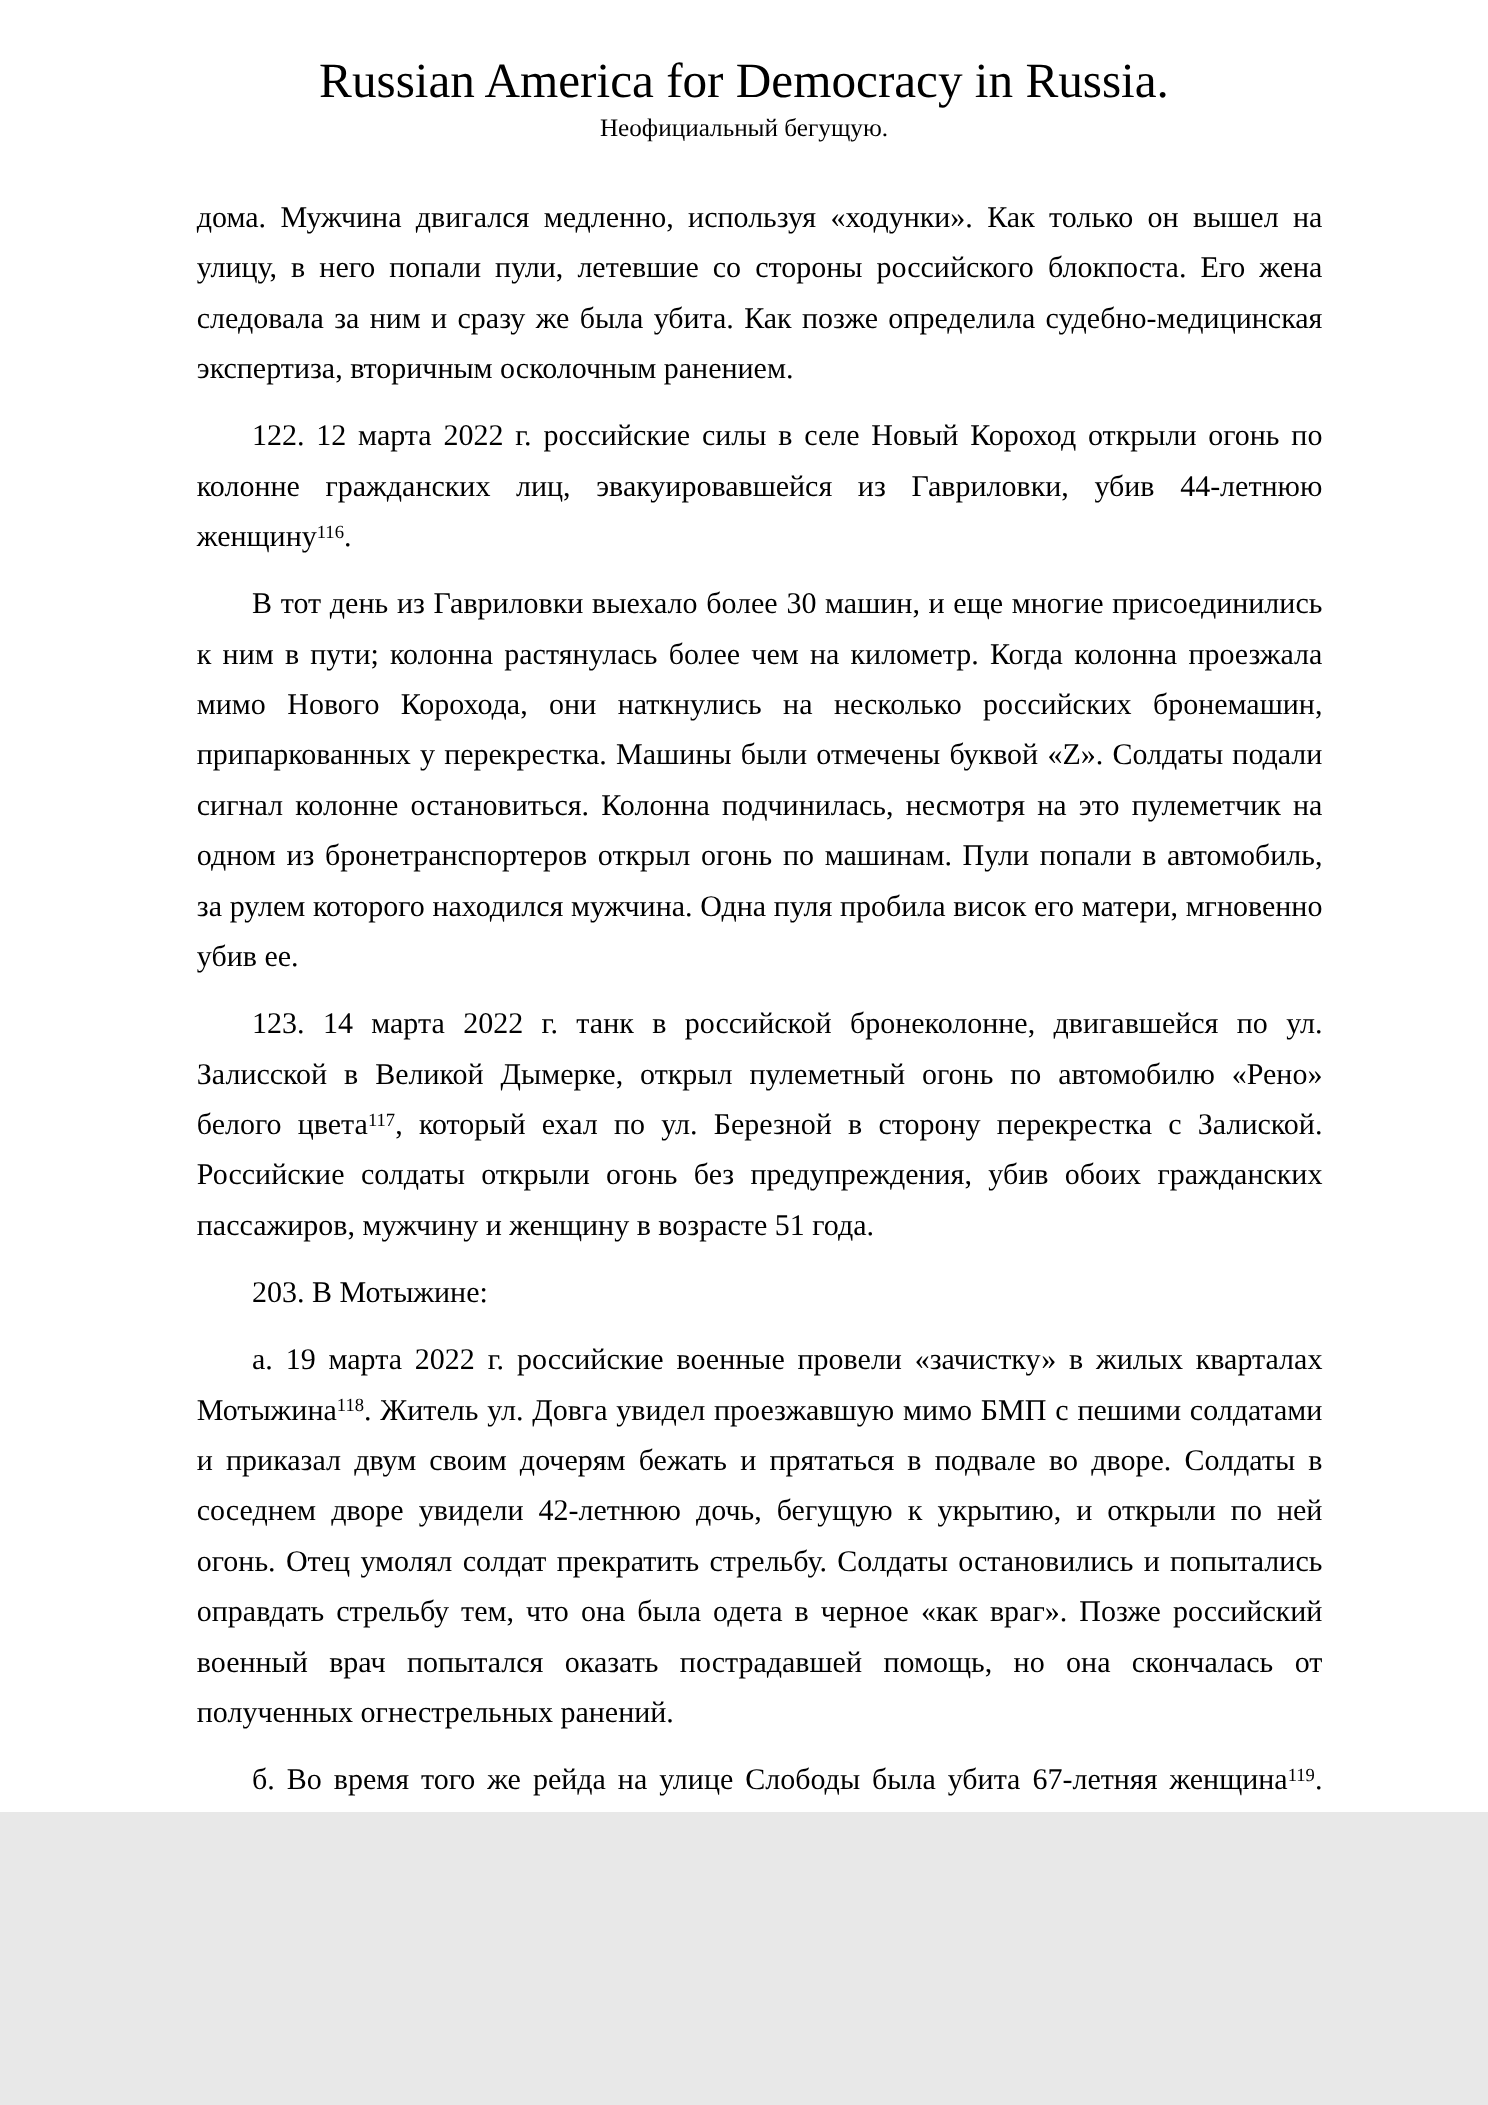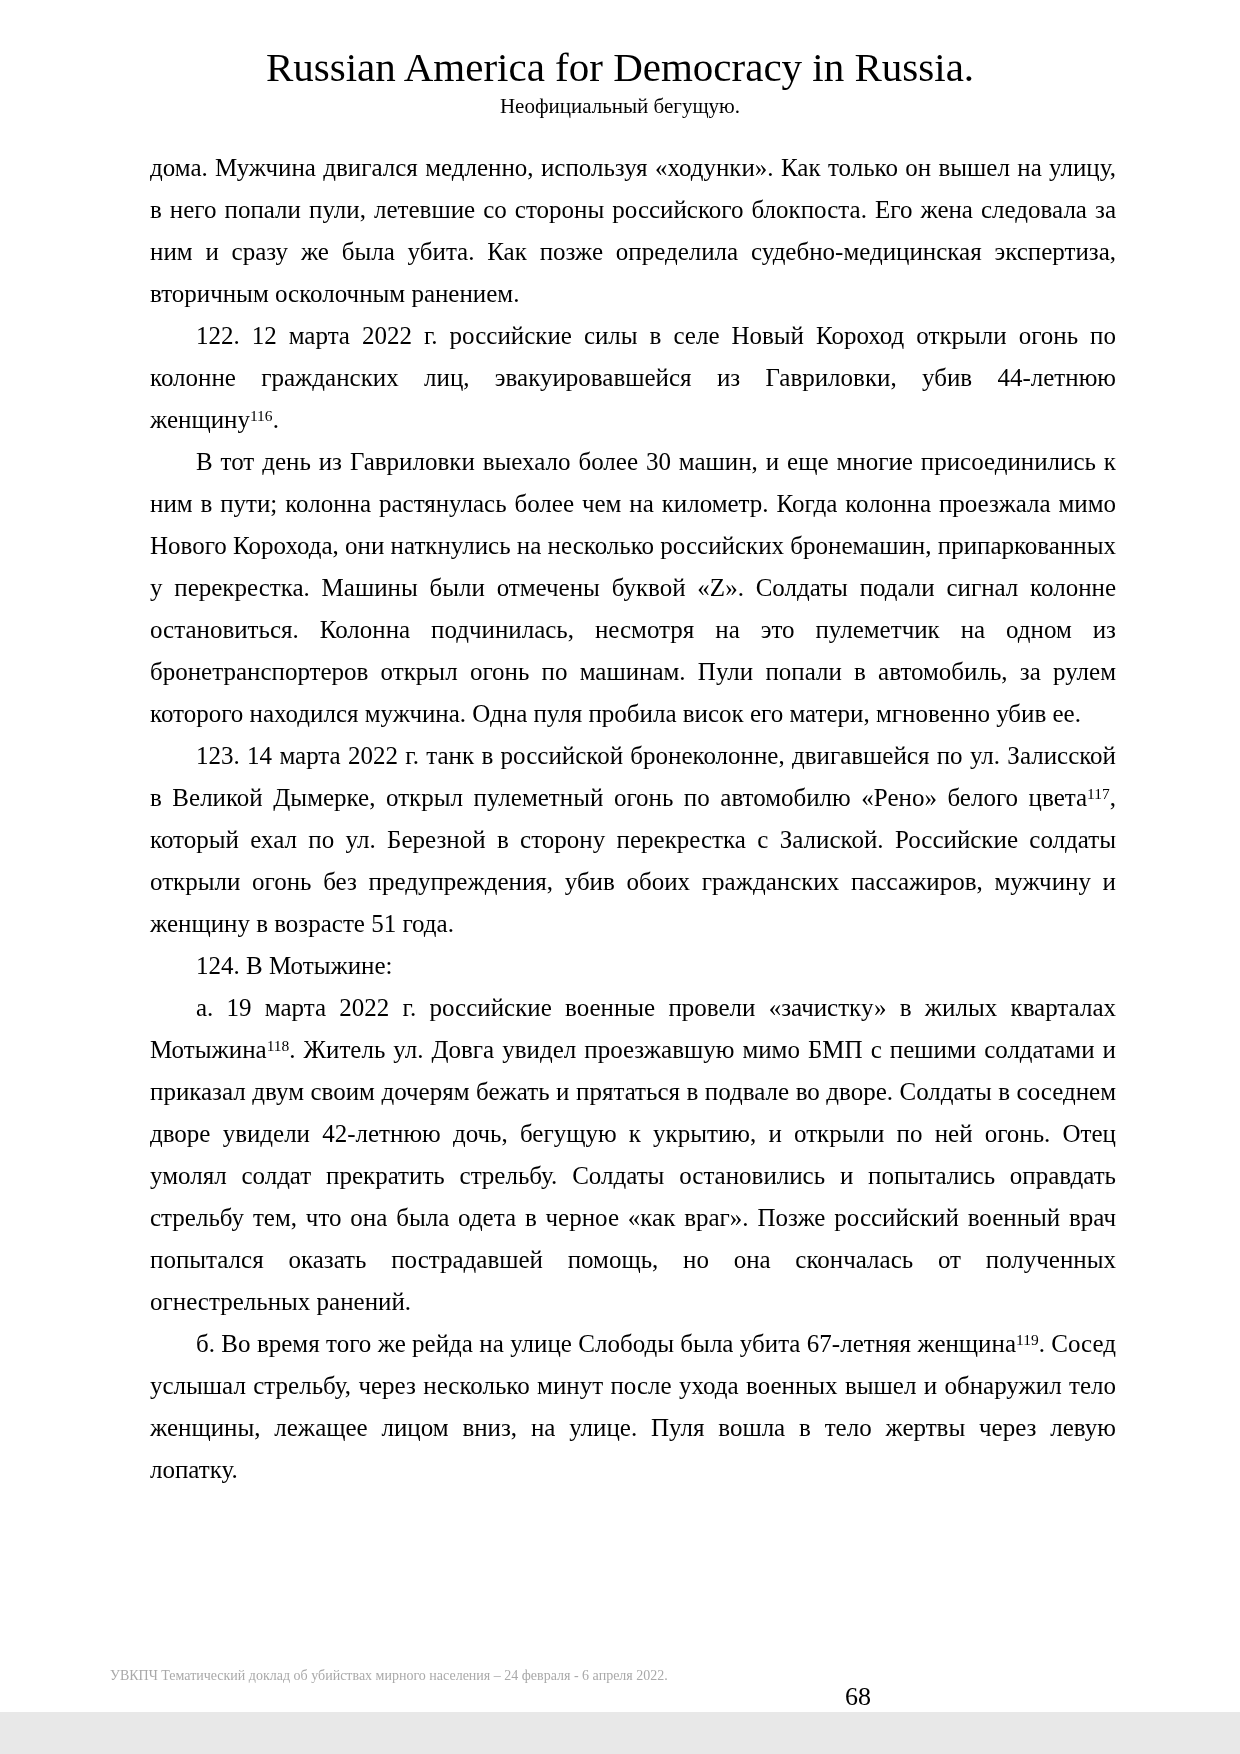--- a/index.html
+++ b/index.html
@@ -3,21 +3,21 @@
 <meta charset="utf-8">
 <style>
   html, body {
     margin: 0;
     padding: 0;
     background: #e8e8e8;
   }
   .page {
     position: relative;
     width: 1240px;
-    height: 1712px;
+    height: 1510px;
     background: #ffffff;
     margin: 0 auto;
     font-family: "Liberation Serif", serif;
     color: #000000;
     overflow: hidden;
   }
   .header {
     position: absolute;
     top: 44px;
     left: 0;
@@ -39,21 +39,21 @@
   .body-text {
     position: absolute;
     top: 147px;
     left: 150px;
     width: 966px;
     font-size: 25px;
     line-height: 42px;
     text-align: justify;
   }
   .para {
-    margin: 0;
+    margin: 14px;
     text-indent: 0;
   }
   .para.indent {
     text-indent: 46px;
   }
   .body-text sup, .footnote sup {
     font-size: 0.62em;
     line-height: 0;
     vertical-align: baseline;
     position: relative;
@@ -104,21 +104,21 @@
   <div class="header">
     <h1 class="doc-title">Russian America for Democracy in Russia.</h1>
     <div class="doc-subtitle">Неофициальный бегущую.</div>
   </div>
 
   <div class="body-text" id="body-paragraphs">
       <p class="para">дома. Мужчина двигался медленно, используя «ходунки». Как только он вышел на улицу, в него попали пули, летевшие со стороны российского блокпоста. Его жена следовала за ним и сразу же была убита. Как позже определила судебно-медицинская экспертиза, вторичным осколочным ранением.</p>
       <p class="para indent">122. 12 марта 2022 г. российские силы в селе Новый Короход открыли огонь по колонне гражданских лиц, эвакуировавшейся из Гавриловки, убив 44-летнюю женщину<sup>116</sup>.</p>
       <p class="para indent">В тот день из Гавриловки выехало более 30 машин, и еще многие присоединились к ним в пути; колонна растянулась более чем на километр. Когда колонна проезжала мимо Нового Корохода, они наткнулись на несколько российских бронемашин, припаркованных у перекрестка. Машины были отмечены буквой «Z». Солдаты подали сигнал колонне остановиться. Колонна подчинилась, несмотря на это пулеметчик на одном из бронетранспортеров открыл огонь по машинам. Пули попали в автомобиль, за рулем которого находился мужчина. Одна пуля пробила висок его матери, мгновенно убив ее.</p>
       <p class="para indent">123. 14 марта 2022 г. танк в российской бронеколонне, двигавшейся по ул. Залисской в Великой Дымерке, открыл пулеметный огонь по автомобилю «Рено» белого цвета<sup>117</sup>, который ехал по ул. Березной в сторону перекрестка с Залиской. Российские солдаты открыли огонь без предупреждения, убив обоих гражданских пассажиров, мужчину и женщину в возрасте 51 года.</p>
-      <p class="para indent">124. В Мотыжине:</p>
+      <p class="para indent">203. В Мотыжине:</p>
       <p class="para indent">а. 19 марта 2022 г. российские военные провели «зачистку» в жилых кварталах Мотыжина<sup>118</sup>. Житель ул. Довга увидел проезжавшую мимо БМП с пешими солдатами и приказал двум своим дочерям бежать и прятаться в подвале во дворе. Солдаты в соседнем дворе увидели 42-летнюю дочь, бегущую к укрытию, и открыли по ней огонь. Отец умолял солдат прекратить стрельбу. Солдаты остановились и попытались оправдать стрельбу тем, что она была одета в черное «как враг». Позже российский военный врач попытался оказать пострадавшей помощь, но она скончалась от полученных огнестрельных ранений.</p>
       <p class="para indent">б. Во время того же рейда на улице Слободы была убита 67-летняя женщина<sup>119</sup>. Сосед услышал стрельбу, через несколько минут после ухода военных вышел и обнаружил тело женщины, лежащее лицом вниз, на улице. Пуля вошла в тело жертвы через левую лопатку.</p>
     </div>
 
 
   <span class="footer-text">УВКПЧ Тематический доклад об убийствах мирного населения – 24 февраля - 6 апреля 2022.</span>
 
   <span class="page-number">68</span>
 
 </div>

